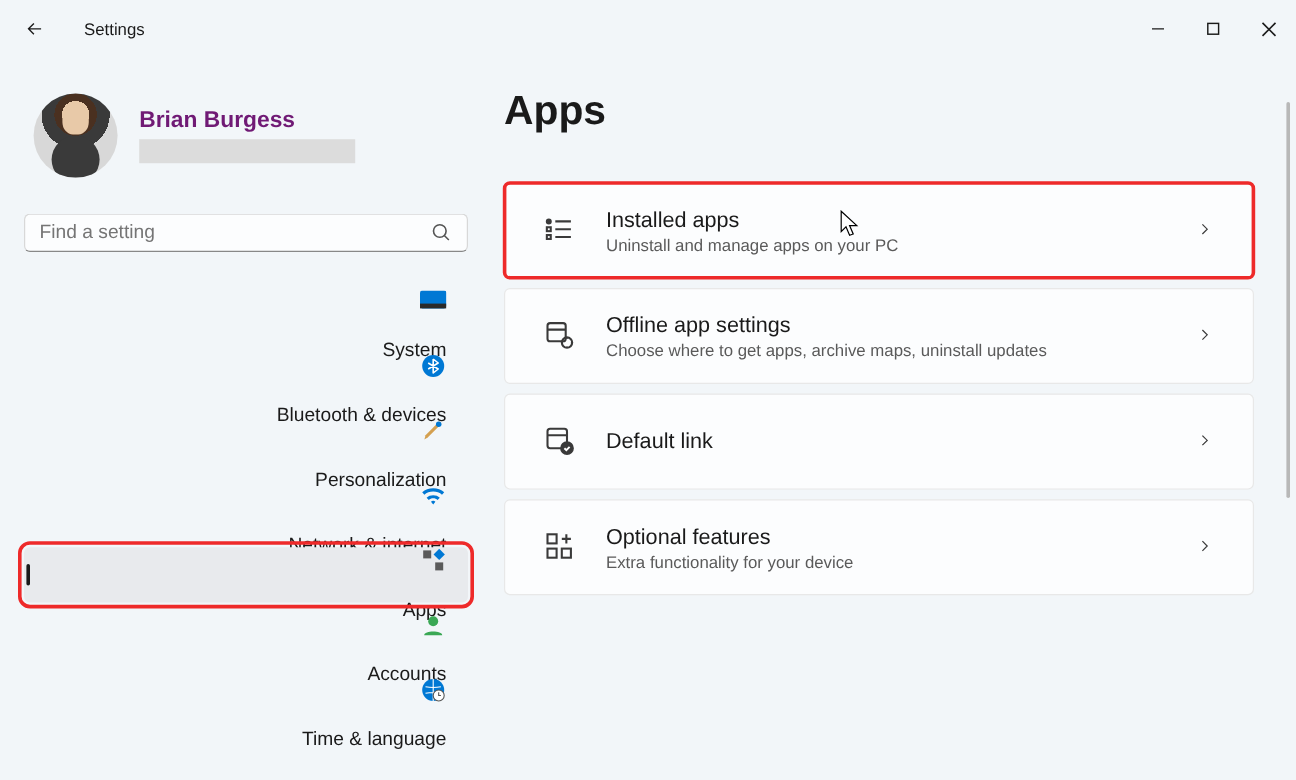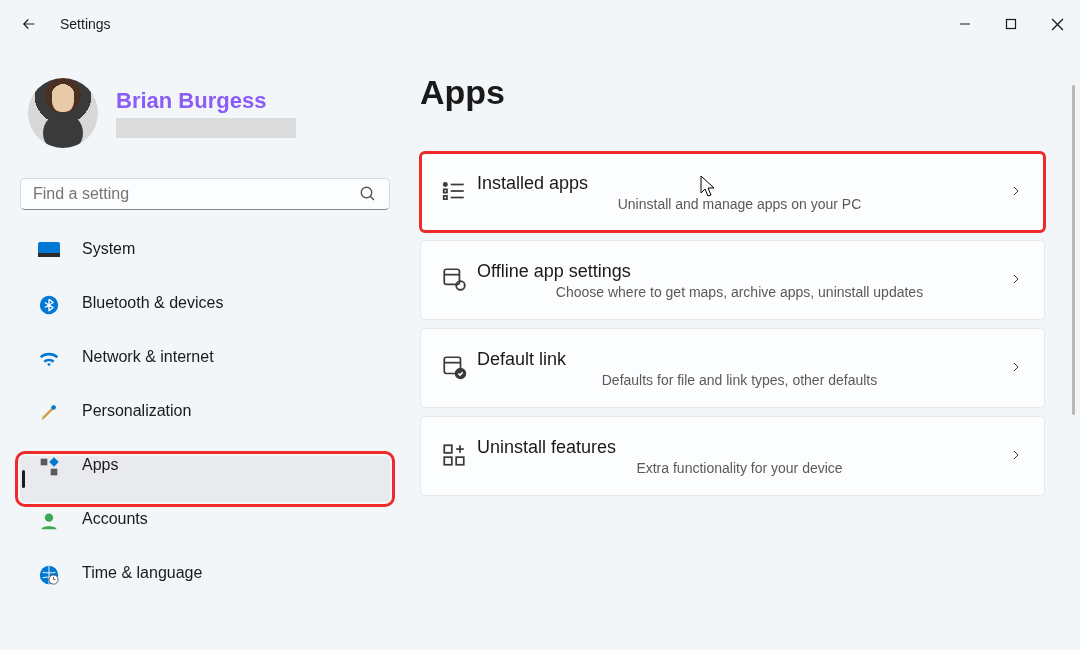--- a/index.html
+++ b/index.html
@@ -1,59 +1,59 @@
 <!DOCTYPE html>
 <html><head>
   <meta charset="utf-8">
   <style>
     * { box-sizing: border-box; margin: 0; padding: 0; font-family: "Segoe UI", Arial, sans-serif; }
     body { width: 1080px; height: 650px; background: #f2f6f9; overflow: hidden; position: relative; }
     
     
     .titlebar { display: flex; align-items: center; height: 48px; padding: 0 0 0 20px; }
     .back-btn { width: 40px; height: 40px; display: flex; align-items: center; justify-content: flex-start; cursor: pointer; }
-    .title-text { font-size: 14px; color: #1a1a1a; }
+    .title-text { font-size: 14px; margin-left: 10px; color: #1a1a1a; }
     .window-controls { margin-left: auto; display: flex; }
     .win-ctrl { width: 46px; height: 40px; display: flex; align-items: center; justify-content: center; cursor: pointer; }
     
     
     .content { display: flex; padding: 0 20px; gap: 30px; }
     .sidebar { width: 370px; flex-shrink: 0; }
     .main { flex: 1; padding-top: 25px; padding-right: 15px; }
     
     
     .user { display: flex; align-items: center; gap: 18px; padding: 30px 0 20px 8px; }
     .avatar { width: 70px; height: 70px; border-radius: 50%; background: radial-gradient(circle at 50% 25%, #e8c9a8 18%, #4a3020 18% 28%, #3a3a3a 28% 45%, #d8d8d8 45%); position: relative; overflow: hidden; }
     .avatar::before { content:""; position:absolute; top:35px; left:50%; transform:translateX(-50%); width:40px; height:40px; background:#3a3a3a; border-radius:50%; }
     .avatar::after { content:""; position:absolute; top:8px; left:50%; transform:translateX(-50%); width:22px; height:26px; background:#e8c9a8; border-radius:50% 50% 40% 40%; }
-    .user-info .user-name { font-weight: 600; font-size: 22px; color: #8b5cf6; }
+    .user-info .user-name { font-weight: 600; font-size: 19px; color: #701a75; }
     .user-email { width: 180px; height: 20px; background: #dcdcdc; margin-top: 4px; }
     
     
     .search { display: flex; align-items: center; height: 32px; background: #fcfdfe; border: 1px solid #d8d8d8; border-bottom: 1.5px solid #888; border-radius: 5px; padding: 0 12px; margin: 10px 0 30px 0; }
     .search input { flex: 1; border: none; outline: none; background: transparent; font-size: 16px; color: #555; }
     .search-icon { width: 18px; height: 18px; }
     
     
-    .nav-item { display: flex; align-items: flex-start; gap: 22px; height: 46px; padding: 0 18px; border-radius: 5px; cursor: pointer; font-size: 16px; color: #1a1a1a; margin-bottom: 8px; position: relative; }
+    .nav-item { display: flex; align-items: flex-end; gap: 22px; height: 46px; padding: 0 18px; border-radius: 5px; cursor: pointer; font-size: 16px; color: #1a1a1a; margin-bottom: 8px; position: relative; flex-direction: column; }
     .nav-item.selected { background: #e8eaed; }
     .nav-item.selected::before { content:""; position:absolute; left:2px; top:14px; width:3px; height:18px; background:#1a1a1a; border-radius:2px; }
     .nav-item.highlighted { outline: 3px solid #ee2a2a; outline-offset: 2px; }
     .nav-icon { width: 22px; height: 22px; display: flex; align-items: center; justify-content: center; flex-shrink: 0; }
     
     
     .page-heading { font-size: 34px; font-weight: 600; color: #1a1a1a; margin-bottom: 40px; }
     
     
-    .card { display: flex; align-items: center; gap: 8px; background: #fcfdfe; border: 1px solid #e8e8e8; border-radius: 5px; padding: 18px 20px; margin-bottom: 8px; cursor: pointer; min-height: 80px; }
+    .card { display: flex; align-items: center; gap: 24px; background: #fcfdfe; border: 1px solid #e8e8e8; border-radius: 5px; padding: 18px 32px; margin-bottom: 8px; cursor: pointer; min-height: 80px; }
     .card.highlighted { outline: 3px solid #ee2a2a; outline-offset: -2px; }
     .card-icon { width: 28px; height: 28px; flex-shrink: 0; }
     .card-body { flex: 1; }
     .card-title { font-size: 18px; color: #1a1a1a; margin-bottom: 2px; }
-    .card-sub { font-size: 14px; color: #5a5a5a; text-align: center; }
+    .card-sub { font-size: 14px; color: #5a5a5a; }
     .chevron { width: 14px; height: 14px; flex-shrink: 0; }
     
     
     .cursor-pointer { position: absolute; top: 175px; left: 700px; width: 16px; height: 24px; pointer-events: none; }
     
     
     .scrollbar { position: absolute; right: 5px; top: 85px; width: 3px; height: 330px; background: #b8b8b8; border-radius: 2px; }
     
     
     svg { display: block; }
@@ -124,35 +124,35 @@
         <svg width="20" height="20" viewBox="0 0 24 24">
             <circle cx="12" cy="12" r="11" fill="#0078d4"></circle>
             <path d="M12 5v14l5-4-10-6m0 6l10-6-5-4" stroke="#fff" stroke-width="1.6" fill="none" stroke-linejoin="round"></path>
           </svg>
       </span>
       <span>Bluetooth &amp; devices</span>
     </div>
 
     <div class="nav-item">
       <span class="nav-icon">
-        <svg width="22" height="22" viewBox="0 0 24 24" fill="#0078d4">
-            <path d="M12 20l-2-2.5c1-1 3-1 4 0zM6 14c3-3 9-3 12 0l-2 2c-2-2-6-2-8 0zM2 9c5-5 15-5 20 0l-2 2.3c-4-4-12-4-16 0z"></path>
-          </svg>
-      </span>
-      <span>Network &amp; internet</span>
-    </div>
-
-    <div class="nav-item">
-      <span class="nav-icon">
         <svg width="22" height="22" viewBox="0 0 24 24">
             <path d="M4 20l3-2 12-12c1-1-1-3-2-2L5 16z" fill="#d4a050"></path>
             <circle cx="17" cy="6" r="2.5" fill="#0078d4"></circle>
           </svg>
       </span>
       <span>Personalization</span>
+    </div>
+
+    <div class="nav-item">
+      <span class="nav-icon">
+        <svg width="22" height="22" viewBox="0 0 24 24" fill="#0078d4">
+            <path d="M12 20l-2-2.5c1-1 3-1 4 0zM6 14c3-3 9-3 12 0l-2 2c-2-2-6-2-8 0zM2 9c5-5 15-5 20 0l-2 2.3c-4-4-12-4-16 0z"></path>
+          </svg>
+      </span>
+      <span>Network &amp; internet</span>
     </div>
 
     <div class="nav-item selected highlighted">
       <span class="nav-icon">
         <svg width="20" height="20" viewBox="0 0 24 24">
             <rect x="2" y="2" width="8" height="8" fill="#5a5a5a"></rect>
             <rect x="14" y="14" width="8" height="8" fill="#5a5a5a"></rect>
             <rect x="14" y="2" width="8" height="8" fill="#0078d4" transform="rotate(45 18 6)"></rect>
           </svg>
       </span>
@@ -211,62 +211,61 @@
       <span class="card-icon">
         <svg width="26" height="26" viewBox="0 0 24 24" fill="none" stroke="#3a3a3a" stroke-width="1.6">
             <rect x="3" y="3" width="14" height="14" rx="2"></rect>
             <line x1="3" y1="8" x2="17" y2="8"></line>
             <circle cx="18" cy="18" r="4"></circle>
             <path d="M18 15v-1M18 22v-1M21 18h1M14 18h1" stroke-width="1.2"></path>
           </svg>
       </span>
       <div class="card-body">
         <div class="card-title">Offline app settings</div>
-        <div class="card-sub">Choose where to get maps, archive apps, uninstall updates</div>
+        <div class="card-sub">Choose where to get apps, archive maps, uninstall updates</div>
       </div>
       <span class="chevron">
         <svg width="12" height="12" viewBox="0 0 24 24" fill="none" stroke="#3a3a3a" stroke-width="2">
             <path d="M8 4l8 8-8 8"></path>
           </svg>
       </span>
     </div>
 
     <div class="card">
       <span class="card-icon">
         <svg width="26" height="26" viewBox="0 0 24 24" fill="none" stroke="#3a3a3a" stroke-width="1.6">
             <rect x="3" y="3" width="15" height="15" rx="2"></rect>
             <line x1="3" y1="8" x2="18" y2="8"></line>
             <circle cx="18" cy="18" r="4.5" fill="#3a3a3a"></circle>
             <path d="M16 18l1.5 1.5L20 17" stroke="#fff" stroke-width="1.5"></path>
           </svg>
       </span>
       <div class="card-body">
         <div class="card-title">Default link</div>
-        <div class="card-sub">Defaults for file and link types, other defaults</div>
       </div>
       <span class="chevron">
         <svg width="12" height="12" viewBox="0 0 24 24" fill="none" stroke="#3a3a3a" stroke-width="2">
             <path d="M8 4l8 8-8 8"></path>
           </svg>
       </span>
     </div>
 
 
     <div class="card">
       <span class="card-icon">
         <svg width="26" height="26" viewBox="0 0 24 24" fill="none" stroke="#3a3a3a" stroke-width="1.6">
             <rect x="3" y="3" width="7" height="7"></rect>
             <rect x="3" y="14" width="7" height="7"></rect>
             <rect x="14" y="14" width="7" height="7"></rect>
             <line x1="17.5" y1="3" x2="17.5" y2="10"></line>
             <line x1="14" y1="6.5" x2="21" y2="6.5"></line>
           </svg>
       </span>
       <div class="card-body">
-        <div class="card-title">Uninstall features</div>
+        <div class="card-title">Optional features</div>
         <div class="card-sub">Extra functionality for your device</div>
       </div>
       <span class="chevron">
         <svg width="12" height="12" viewBox="0 0 24 24" fill="none" stroke="#3a3a3a" stroke-width="2">
             <path d="M8 4l8 8-8 8"></path>
           </svg>
       </span>
     </div>
   </div>
 </div>

